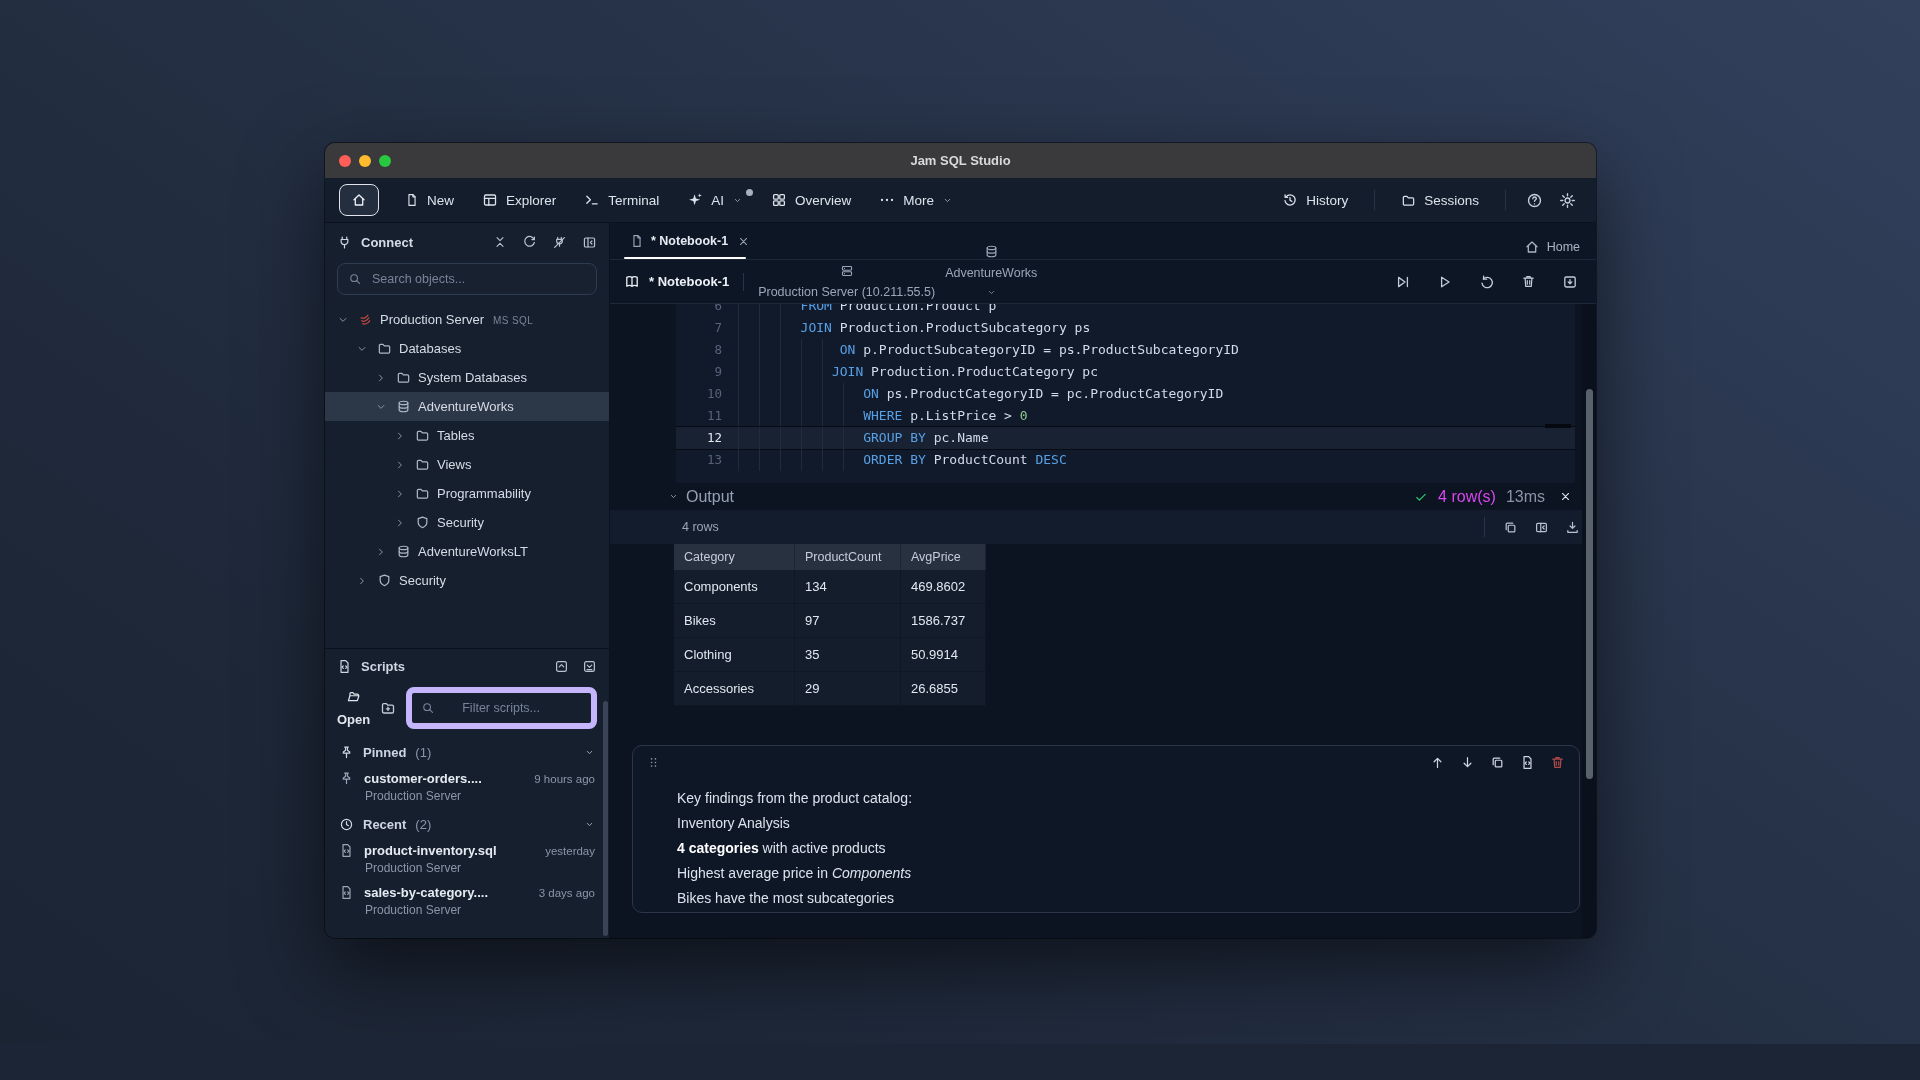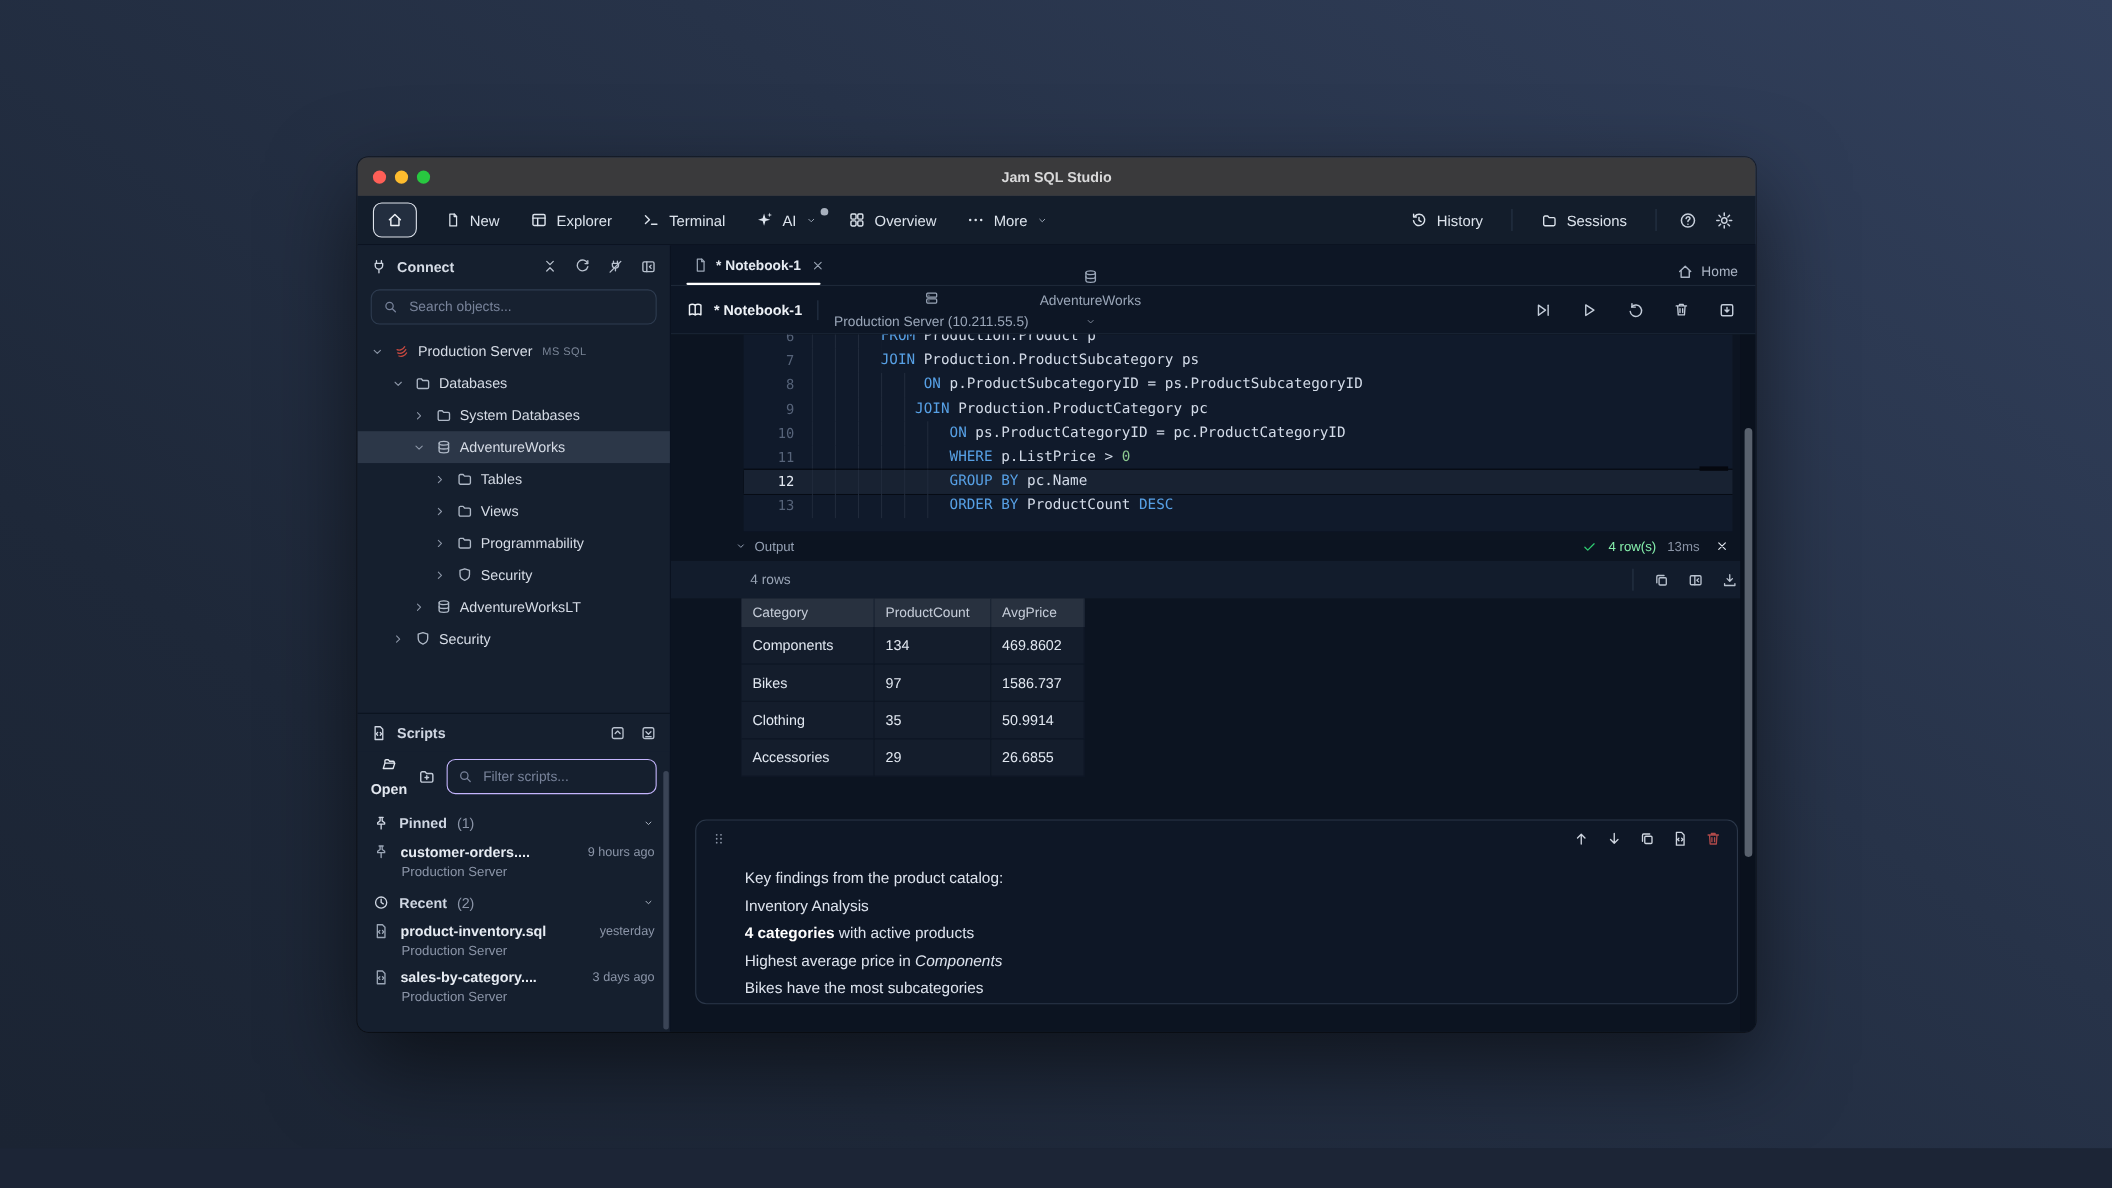--- a/index.html
+++ b/index.html
@@ -42,21 +42,21 @@
   .trow.sel{background:#2c3748;}
   .tbadge{font-size:10px;color:#7a8597;letter-spacing:.4px;margin-left:2px;margin-top:1px}
   .s-spacer{height:53px;flex:0 0 auto}
   .s-div{height:1px;background:#0a1220}
   .scripts-head{height:34px;display:flex;align-items:center;gap:9px;padding:0 12px;color:#cfd6e2;background:#151f2e;text-align:center;}
   .scripts-head .ttl{font-size:13px;font-weight:700}
   .scripts-head .ics{margin-left:auto;display:flex;gap:13px;color:#b9c2cf}
   .open-row{display:flex;align-items:center;gap:10px;padding:4px 12px 8px;}
   .openbtn{display:flex;align-items:center;gap:8px;color:#e2e7ef;font-size:13px;font-weight:700;flex-direction:column;}
   .open-row .fbtn{color:#c3ccd9}
-  .filterbox{flex:1;height:30px;border:1px solid #c4b5fd;border-radius:8px;display:flex;align-items:center;gap:7px;padding:0 9px;color:#78839a;}
+  .filterbox{flex:1;height:30px;border:6px solid #c4b5fd;border-radius:8px;display:flex;align-items:center;gap:25px;padding:0 9px;color:#78839a;}
   .filterbox input{background:transparent;border:0;outline:0;color:#cfd6e2;font-size:12.5px;width:100%;font-family:inherit}
   .filterbox input::placeholder{color:#78839a}
   .group-head{height:30px;display:flex;align-items:center;gap:9px;padding:0 14px;color:#cfd6e2;font-size:13px;font-weight:700;}
   .group-head .cnt{color:#8b95a8;font-weight:400}
   .group-head .chev{margin-left:auto;color:#aab4c2}
   .sitem{padding:4px 14px 6px;cursor:default}
   .sitem .r1{display:flex;align-items:center;gap:10px;}
   .sitem .nm{font-size:13px;font-weight:700;color:#e6ebf2;flex:1;white-space:nowrap;overflow:hidden}
   .sitem .tm{font-size:11.5px;color:#8b95a8;flex:0 0 auto}
   .sitem .r2{font-size:12px;color:#8b95a8;padding-left:26px;margin-top:3px}
@@ -82,25 +82,25 @@
   .codecell{margin:-9px 21px 0 66px;background:#101a2b;padding-bottom:12px;font-family:"DejaVu Sans Mono",monospace;font-size:13px;}
   .cline{display:flex;align-items:stretch;height:22px;line-height:22px;position:relative;}
   .gut{width:46px;flex:0 0 auto;text-align:right;padding-right:16px;color:#566379;font-size:12.5px;}
   .cline.active .gut{color:#e2e8f1}
   .ind{flex:0 0 auto;background:linear-gradient(90deg,#212b3c 1px,transparent 1px) repeat-x;background-size:21px 100%;}
   .lc{white-space:pre;}
   .tk-kw{color:var(--kw,#57a0e5)} .tk-t{color:#d3dbe8} .tk-n{color:var(--num,#8cc98f)}
   .cline.active{background:rgba(255,255,255,.035);box-shadow:0 -1px 0 #060b14,0 1px 0 #060b14;}
   .cline.active::after{content:"";position:absolute;right:4px;top:-3px;width:26px;height:4px;background:#05080f;}
   
-  .out-head{height:27px;display:flex;align-items:center;padding:0 24px 0 58px;gap:7px;color:#95a1b4;font-size:12px;}
+  .out-head{height:27px;display:flex;align-items:center;padding:0 24px 0 58px;gap:7px;color:#95a1b4;font-size:16px;}
   .out-head .lbl{font-weight:400}
   .out-status{margin-left:auto;display:flex;align-items:center;gap:10px;}
   .ok{color:var(--success,#2ecc71)}
-  .st1{color:#86efac}.st2{color:#8a94a6}
+  .st1{color:#d946ef}.st2{color:#8a94a6}
   .out-x{color:#e5eaf2;margin-left:4px}
   .res-bar{height:34px;background:#121c2c;display:flex;align-items:center;padding:0 16px 0 72px;color:#9aa5b6;font-size:12.5px;}
   .res-ics{margin-left:auto;display:flex;align-items:center;gap:16px;color:#b9c2cf;}
   .res-ics .vsep{margin:0 2px}
   .rtable{margin-left:64px;border-collapse:collapse;font-size:13px;}
   .rtable th{background:#28313f;color:#c6cdd9;font-weight:400;font-size:12.5px;text-align:left;height:26px;padding:0 10px;border-right:1px solid #1b2534;}
   .rtable td{height:33px;padding:0 10px;color:#e2e8f1;background:#141d2c;border-right:1px solid #0e1725;border-bottom:1px solid #0e1725;}
   .rtable th:nth-child(1),.rtable td:nth-child(1){width:100px;min-width:100px}
   .rtable th:nth-child(2),.rtable td:nth-child(2){width:85px;min-width:85px}
   .rtable th:nth-child(3),.rtable td:nth-child(3){width:64px;min-width:64px}

